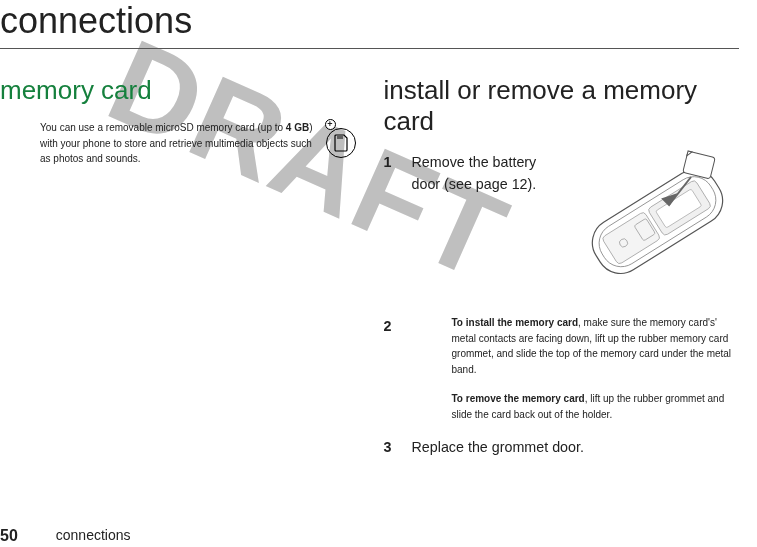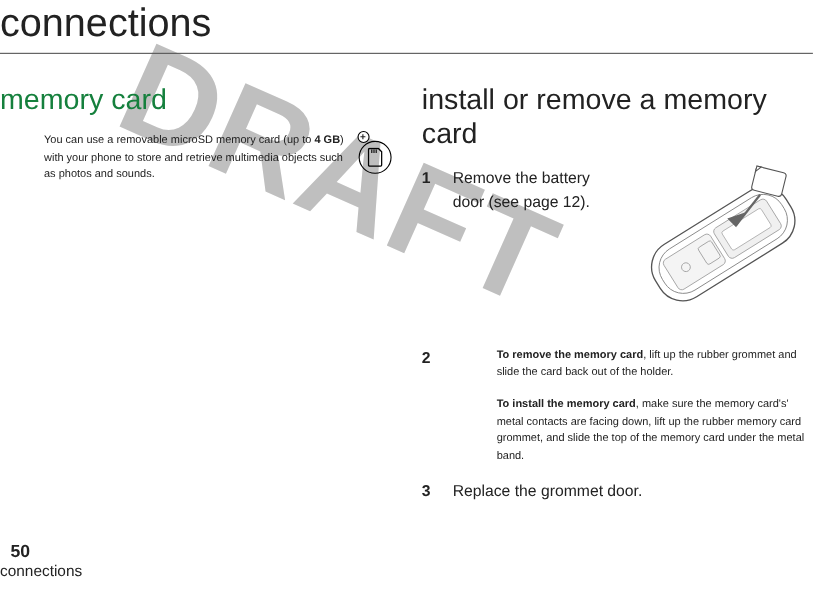--- a/index.html
+++ b/index.html
@@ -77,22 +77,22 @@
     position: absolute;
     right: 0;
     top: -4px;
     width: 180px;
     height: 150px;
   }
   .right-head-wrap { position: relative; }
   strong, b { font-weight: 700; }
   .footer {
     position: absolute;
-    left: 0; bottom: 20px;
-    display: flex; align-items: center; flex-direction: column;
+    left: 0; bottom: 2px;
+    display: flex; align-items: flex-start;
   }
   .page-num { font-size: 16px; font-weight: 700; margin-right: 38px; }
   .footer-label { font-size: 14px; font-weight: 300; }
 </style>
 </head>
 <body>
 
 <div class="page">
   <div class="watermark">DRAFT</div>
 
@@ -152,25 +152,25 @@
 
                 <g stroke="#666" stroke-width="2" fill="#666">
                   <line x1="132" y1="30" x2="110" y2="58"></line>
                   <polygon points="110,58 116,48 104,52"></polygon>
                 </g>
               </svg>
             </div>
           </li>
 
           <li>
+            <p style="margin-bottom:14px;">
+              <b>To install the memory card</b><span>, make sure the memory card's' metal contacts are facing down, lift up the rubber memory card grommet, and slide the top of the memory card under the metal band.</span>
+            </p>
             <p>
               <b>To remove the memory card</b><span>, lift up the rubber grommet and slide the card back out of the holder.</span>
-            </p>
-            <p style="margin-bottom:14px;">
-              <b>To install the memory card</b><span>, make sure the memory card's' metal contacts are facing down, lift up the rubber memory card grommet, and slide the top of the memory card under the metal band.</span>
             </p>
           </li>
 
           <li>
             <span>Replace the grommet door.</span>
           </li>
         </ol>
       </div>
 
     </div>

